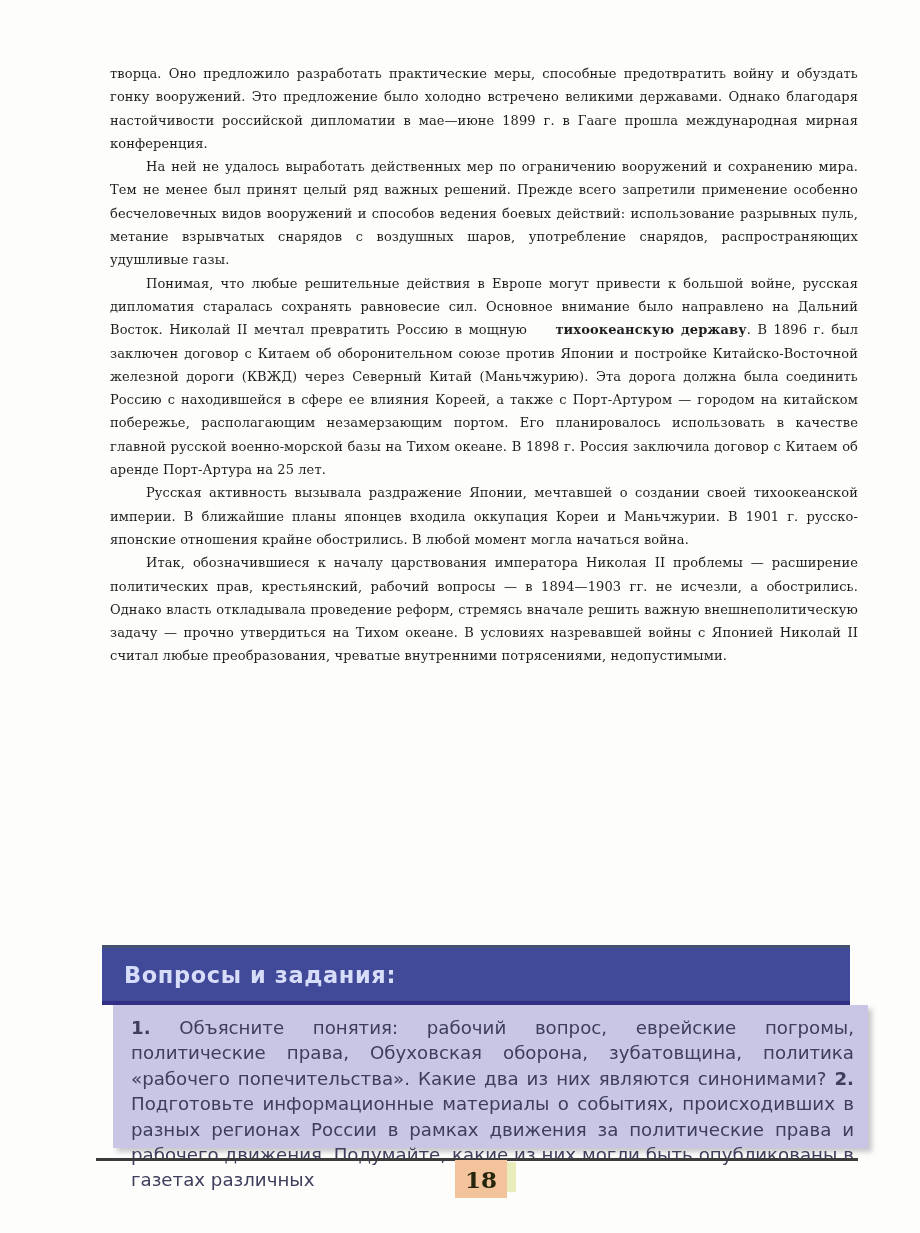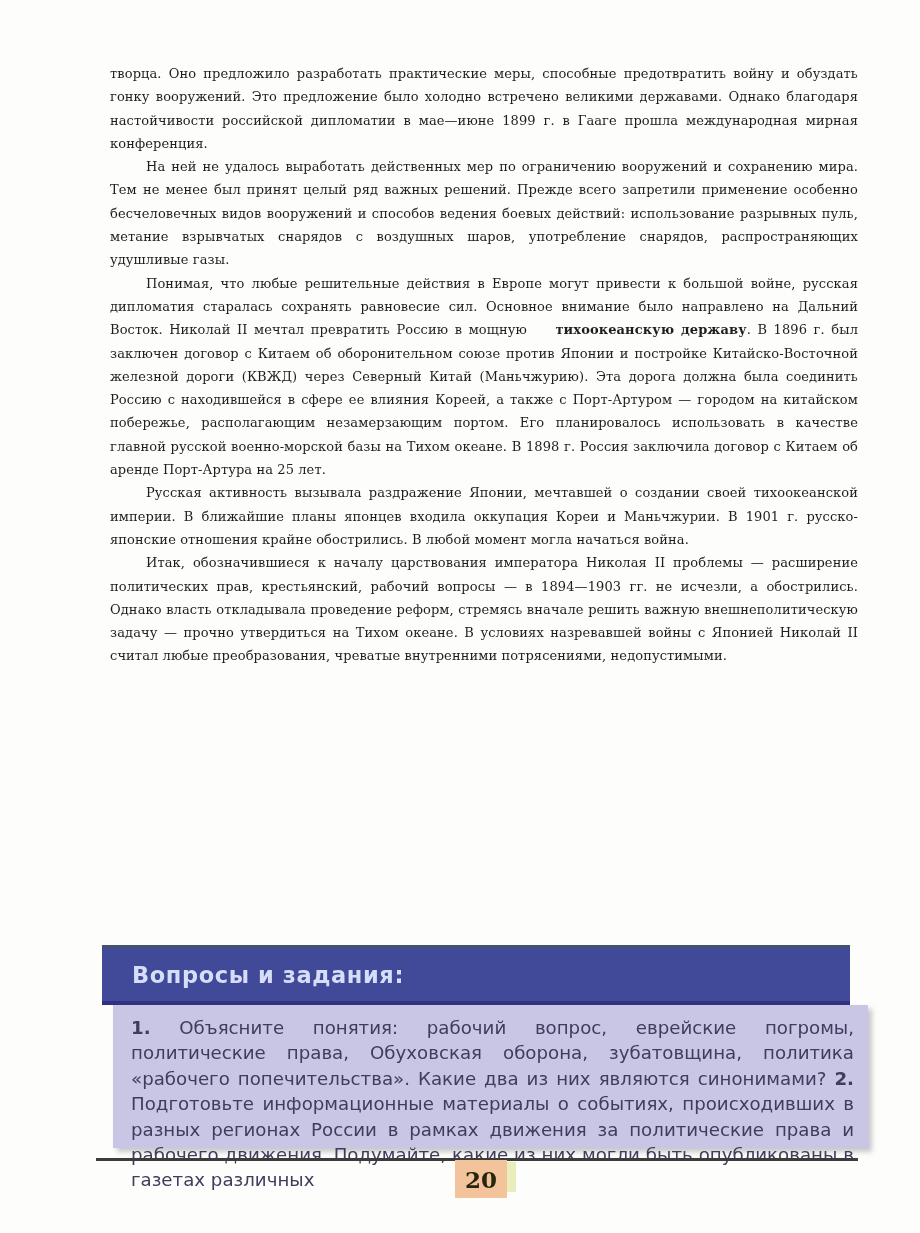--- a/index.html
+++ b/index.html
@@ -43,21 +43,21 @@
     box-sizing: border-box;
     display: flex;
     align-items: center;
   }
   .q-bar-label {
     font-family: "DejaVu Sans", "Liberation Sans", sans-serif;
     font-weight: bold;
     font-size: 22.5px;
     letter-spacing: 0.6px;
     color: var(--header-bar-text, #d7ddf8);
-    padding-left: 30px;
+    padding-left: 22px;
   }
 
   
   .q-box {
     position: absolute;
     left: 113px;
     top: 1005px;
     width: 755px;
     height: 143px;
     background: var(--questions-box-bg, #c8c5e5);
@@ -131,16 +131,16 @@
   </div>
 
   <div class="q-box">
     <div class="q-text"><b>1.</b><span> Объясните понятия: рабочий вопрос, еврейские погромы, политические права, Обуховская оборона, зубатовщина, политика «рабочего попечительства». Какие два из них являются синонимами? </span><b>2.</b><span> Подготовьте информационные материалы о событиях, происходивших в разных регионах России в рамках движения за политические права и рабочего движения. Подумайте, какие из них могли быть опубликованы в газетах различных</span></div>
   </div>
 
   <div class="bottom-rule"></div>
 
   <div class="page-number-accent"></div>
   <div class="page-number-box">
-    <span class="page-number">20</span>
+    <span class="page-number">18</span>
   </div>
 
 </div>
 
 </body></html>

